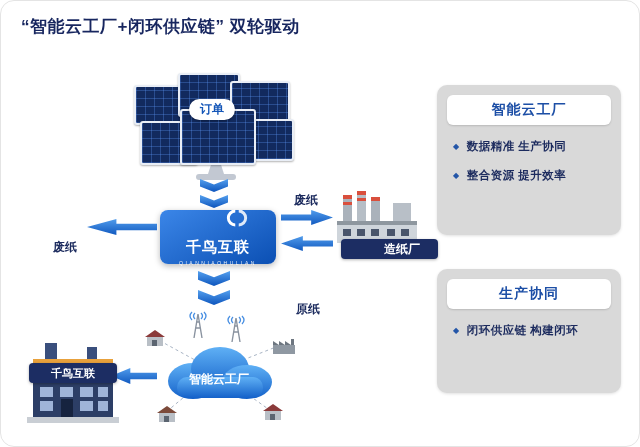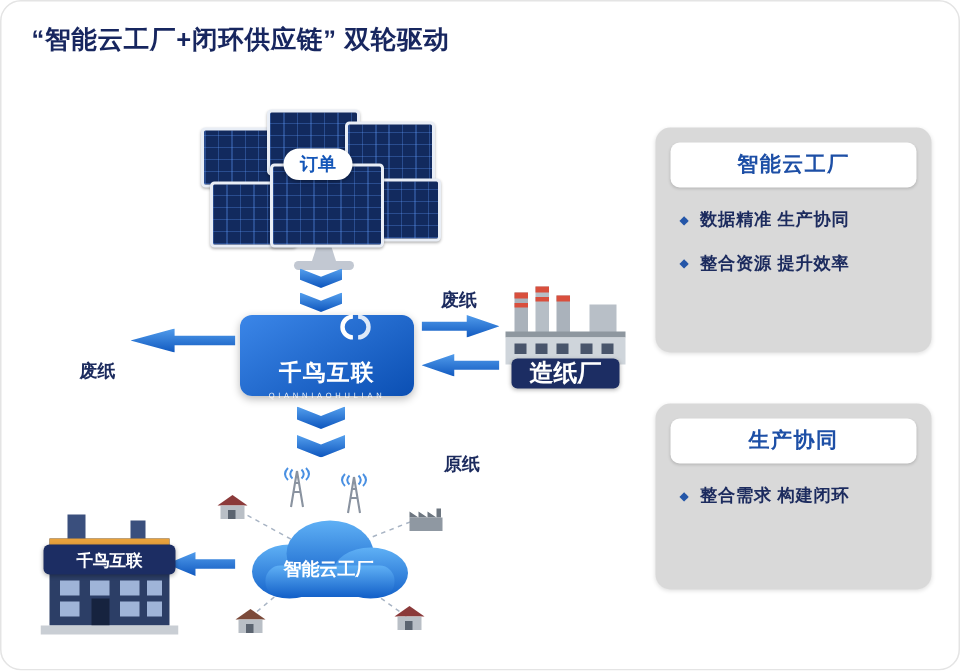--- a/index.html
+++ b/index.html
@@ -111,21 +111,21 @@
         <rect x="58" y="14" width="18" height="20" fill="#b8bfc7"></rect>
         <rect x="2" y="32" width="80" height="4" fill="#8e979f"></rect>
         <rect x="2" y="36" width="80" height="18" fill="#cfd5db"></rect>
         <rect x="8" y="40" width="8" height="7" fill="#49556b"></rect>
         <rect x="22" y="40" width="8" height="7" fill="#49556b"></rect>
         <rect x="36" y="40" width="8" height="7" fill="#49556b"></rect>
         <rect x="52" y="40" width="8" height="7" fill="#49556b"></rect>
         <rect x="66" y="40" width="8" height="7" fill="#49556b"></rect>
       </svg>
     </span>
-    <div class="lbl-box abs" style="left:6px;top:50px;width:72px;height:20px;font-size:16px;">造纸厂</div>
+    <div class="lbl-box abs" style="left:6px;top:50px;width:72px;height:20px;font-size:12px;padding-left:25px;">造纸厂</div>
   </div>
 
   <div class="abs chev" style="left:197px;top:270px;width:32px;height:15px;"></div>
   <div class="abs chev" style="left:197px;top:289px;width:32px;height:15px;"></div>
 
   <div class="abs" style="left:126px;top:304px;width:190px;height:136px;">
     <svg width="190" height="136" viewBox="0 0 190 136">
       <line x1="88" y1="66" x2="26" y2="32" stroke="#a8b4c4" stroke-dasharray="3 3"></line>
       <line x1="88" y1="66" x2="154" y2="40" stroke="#a8b4c4" stroke-dasharray="3 3"></line>
       <line x1="88" y1="66" x2="38" y2="108" stroke="#a8b4c4" stroke-dasharray="3 3"></line>
@@ -217,16 +217,16 @@
   </div>
 
   <div class="panel" style="left:436px;top:84px;width:184px;height:150px;">
     <div class="panel-header">智能云工厂</div>
     <div class="panel-item">数据精准 生产协同</div>
     <div class="panel-item">整合资源 提升效率</div>
   </div>
 
   <div class="panel" style="left:436px;top:268px;width:184px;height:124px;">
     <div class="panel-header">生产协同</div>
-    <div class="panel-item">整合需求 构建闭环</div>
+    <div class="panel-item">闭环供应链 构建闭环</div>
   </div>
 
 </div>
 
 </body></html>

